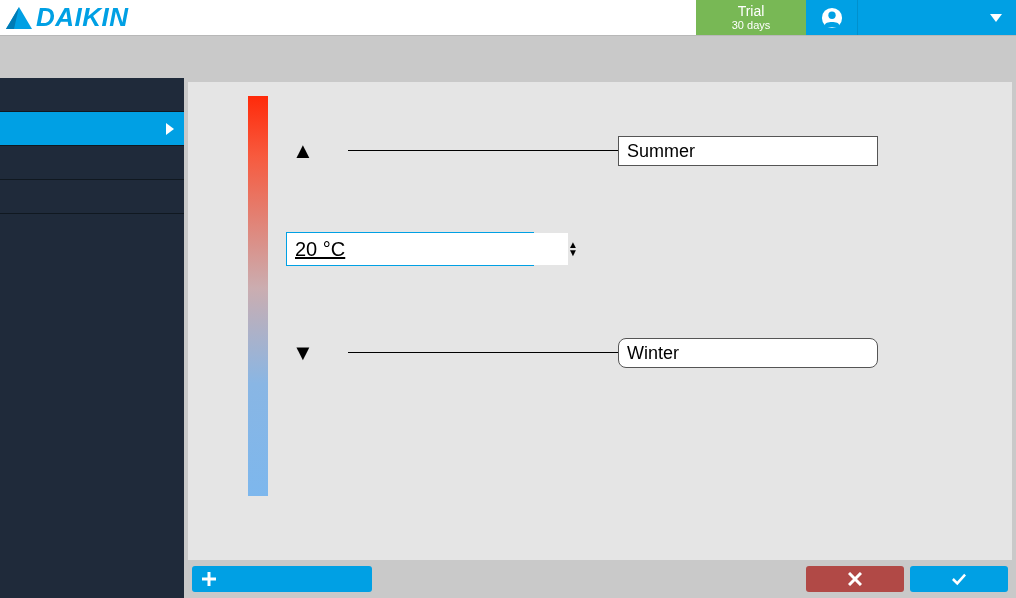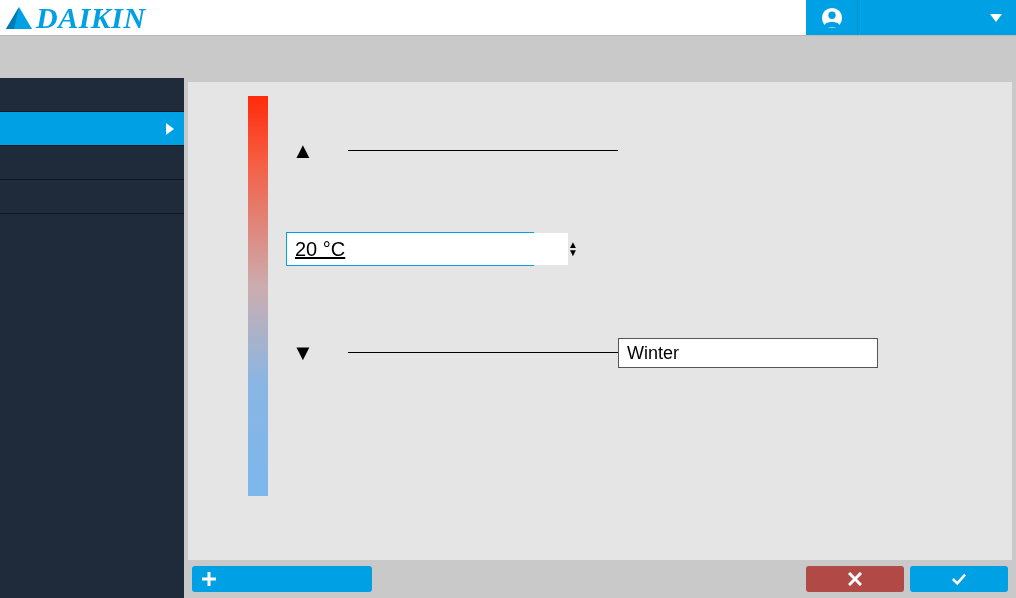--- a/index.html
+++ b/index.html
@@ -24,26 +24,25 @@
   .logo {
     display: flex;
     align-items: center;
     gap: 4px;
   }
   .logo-mark {
     width: 26px;
     height: 22px;
   }
   .logo-text {
-    font-size: 30px;
+    font-size: 26px;
     font-weight: 800;
     font-style: italic;
     color: #00a0e4;
     letter-spacing: 0.5px;
-    font-family: Liberation Serif, serif;
   }
   .trial-badge {
     width: 110px;
     background: #78b855;
     color: #fff;
     display: flex;
     flex-direction: column;
     align-items: center;
     justify-content: center;
     font-size: 12px;
@@ -151,21 +150,21 @@
     position: absolute;
     width: 260px;
     height: 30px;
     border: 1px solid #555;
     background: #fff;
     font-size: 18px;
     padding: 0 8px;
     font-family: inherit;
   }
   .summer-input { top: 54px;  left: 430px; }
-  .winter-input { top: 256px; left: 430px; }
+  .winter-input { top: 256px; left: 430px; border-radius: 8px; }
 
   
   .temp-wrap {
     position: absolute;
     top: 150px;
     left: 98px;
     width: 248px;
     height: 34px;
     display: flex;
     align-items: stretch;
@@ -239,20 +238,24 @@
 <div class="header">
   <div class="logo-area">
     <div class="logo">
       <svg class="logo-mark" viewBox="0 0 26 22">
         <path d="M0 22 L13 0 L26 22 Z" fill="#00a0e4"></path>
         <path d="M0 22 L13 0 L8 22 Z" fill="#007bb5"></path>
       </svg>
       <span class="logo-text">DAIKIN</span>
     </div>
   </div>
+  <div class="trial-badge">
+    <span class="t1">Trial</span>
+    <span class="t2">30 days</span>
+  </div>
   <div class="user-badge">
     <svg viewBox="0 0 24 24">
       <circle cx="12" cy="12" r="11" fill="#fff"></circle>
       <circle cx="12" cy="9" r="4" fill="#00a0e4"></circle>
       <path d="M4 20 C4 15 20 15 20 20 L20 22 L4 22 Z" fill="#00a0e4"></path>
     </svg>
   </div>
   <div class="user-dropdown">
     <svg viewBox="0 0 12 8">
       <path d="M0 0 L12 0 L6 8 Z"></path>
@@ -278,20 +281,21 @@
   <div class="main">
     <div class="content">
       <div class="gradient-bar"></div>
 
       <div class="arrow arrow-up">▲</div>
       <div class="arrow arrow-down">▼</div>
 
       <div class="connector conn-summer"></div>
       <div class="connector conn-winter"></div>
 
+      <input type="text" class="season-input summer-input" value="Summer" style="">
 
       <input type="text" class="season-input winter-input" value="Winter" style="">
 
       <div class="temp-wrap">
         <div class="temp-accent"></div>
         <input type="text" class="temp-input" value="20 °C" style="">
         <div class="temp-spinner">
           <span>▲</span>
           <span>▼</span>
         </div>

